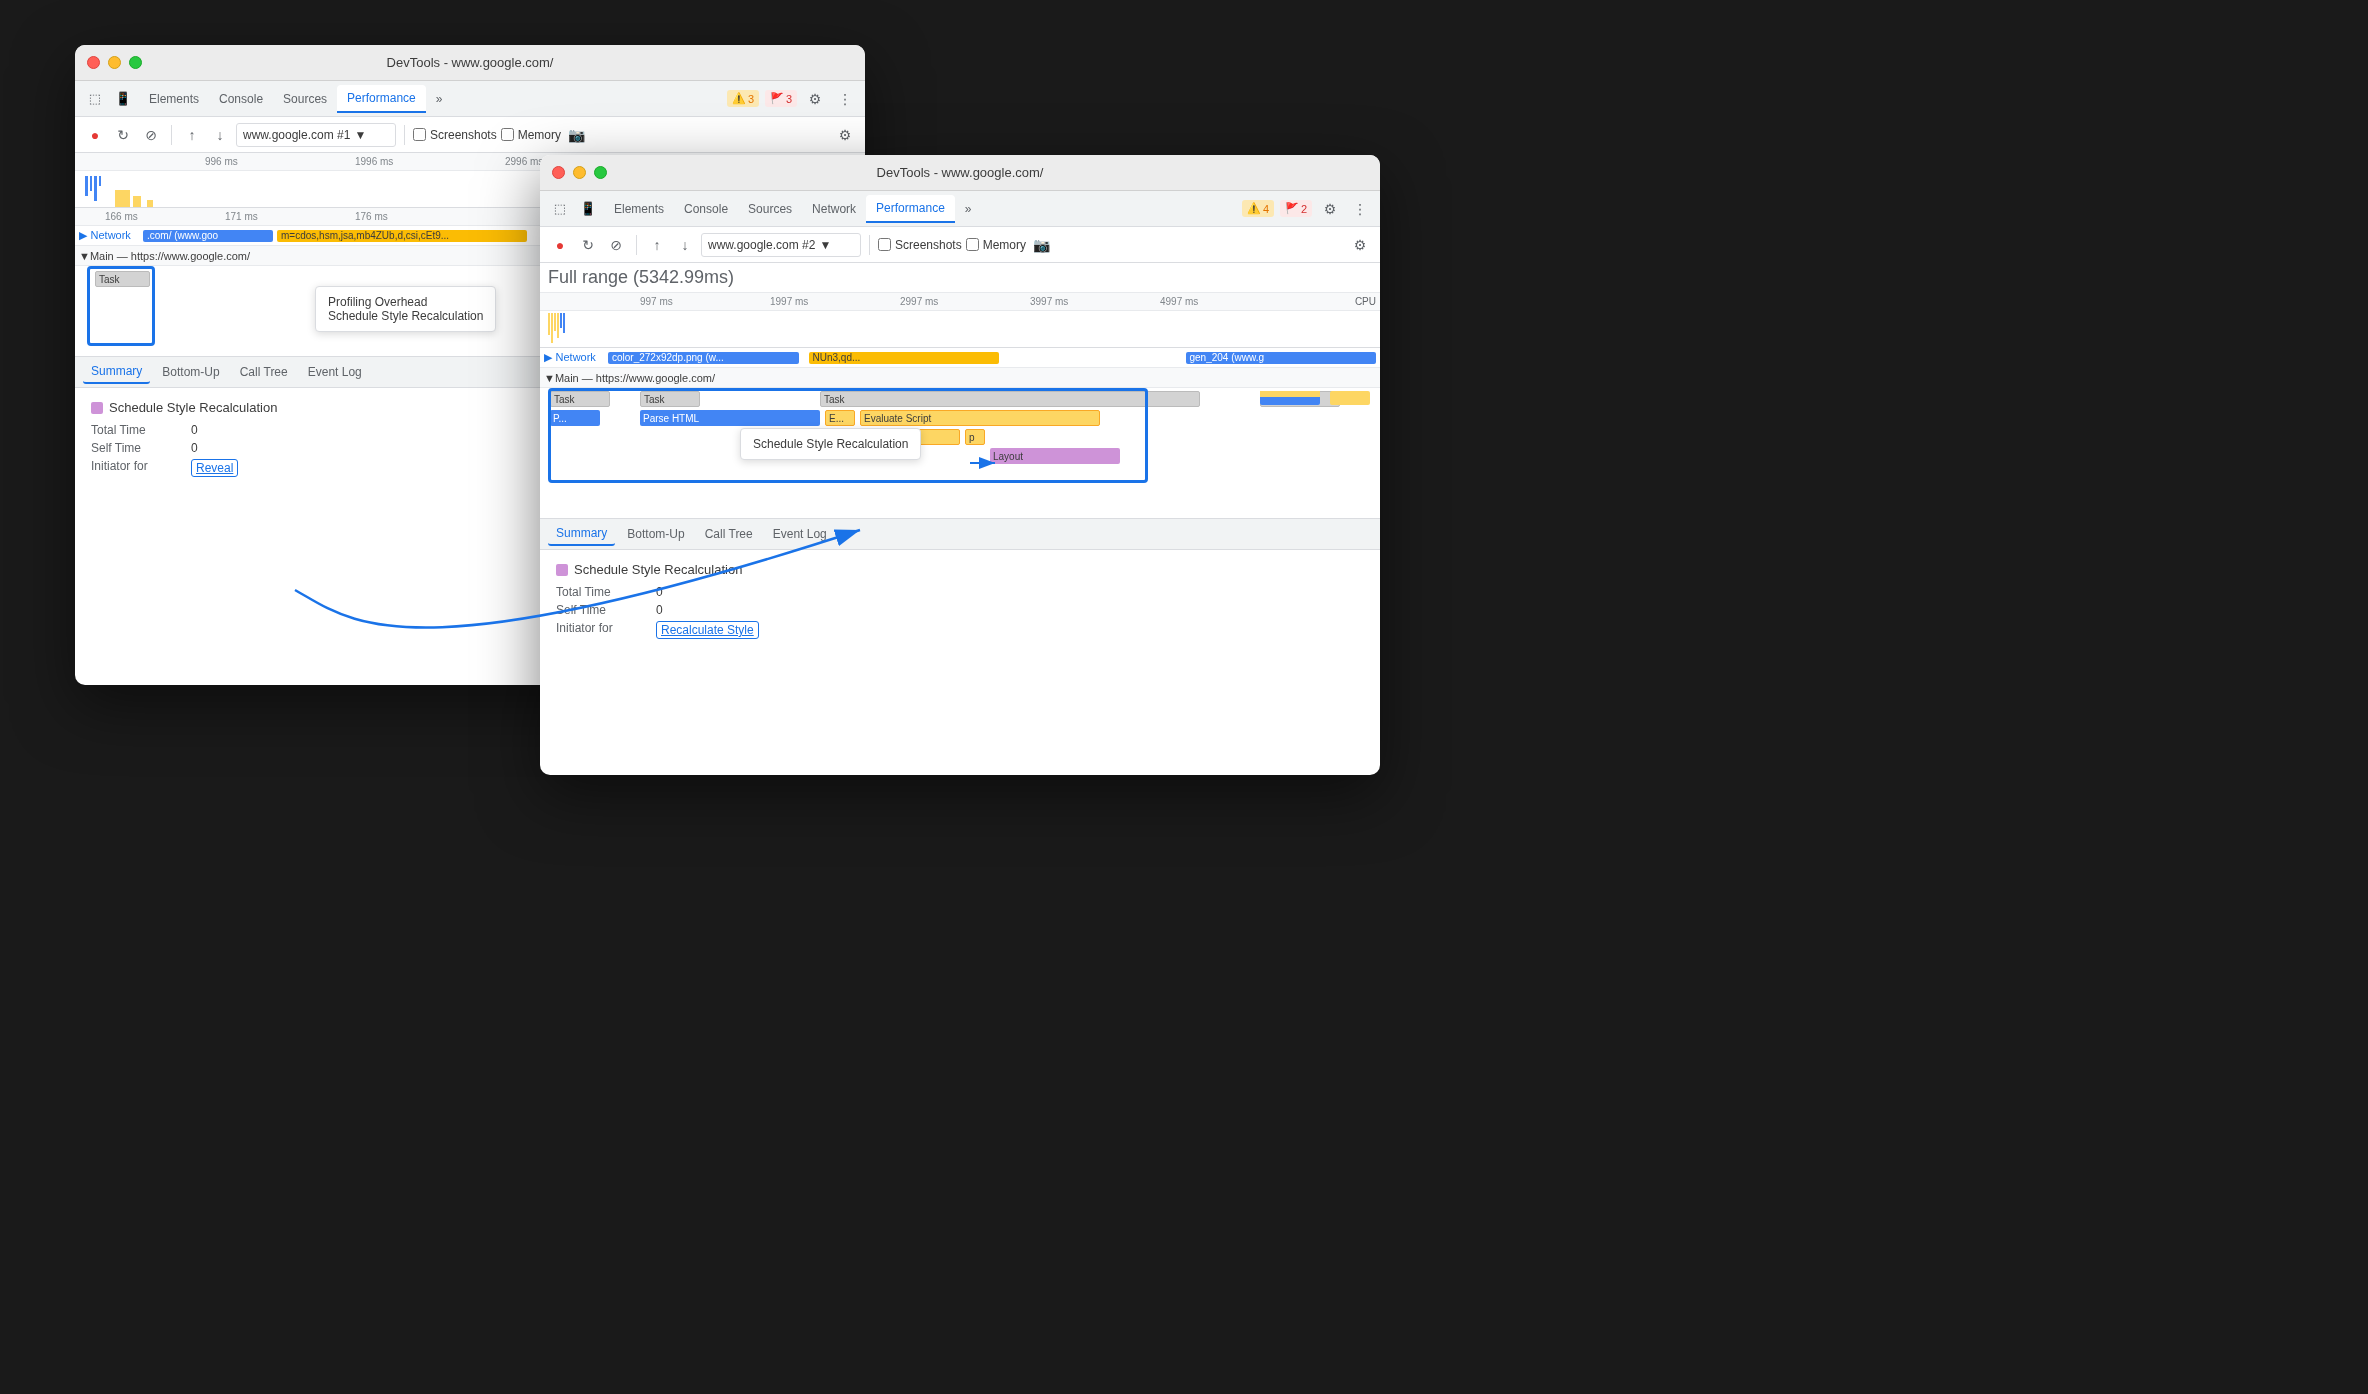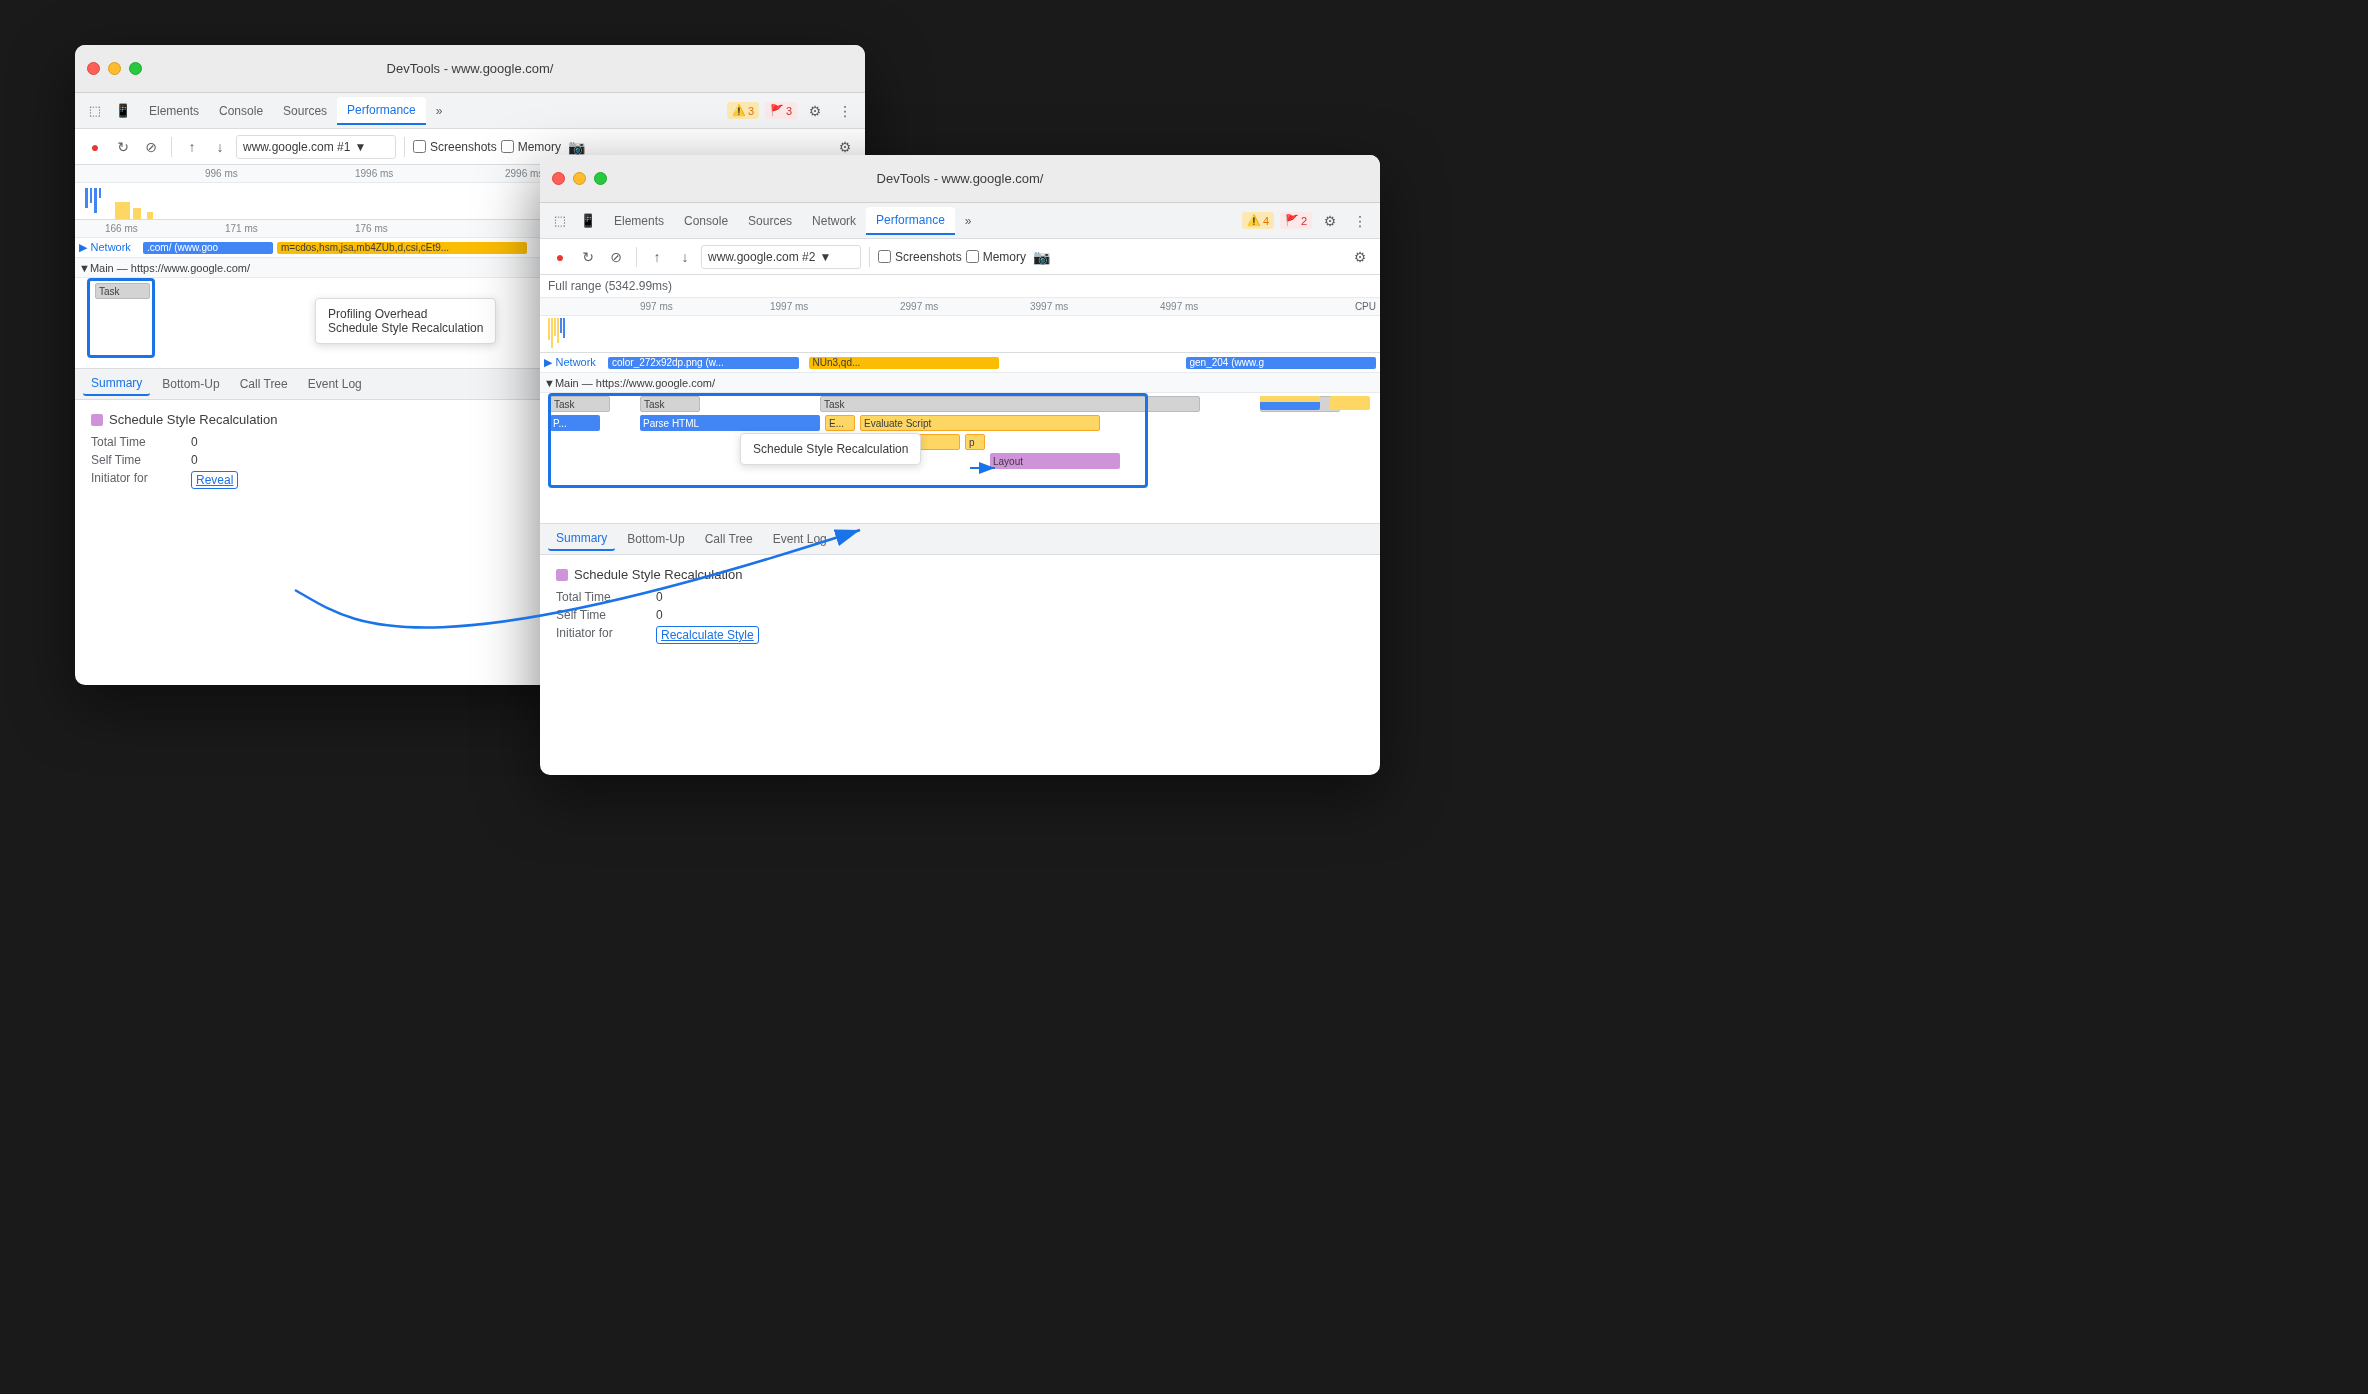--- a/index.html
+++ b/index.html
@@ -34,21 +34,21 @@
     .window-2 {
       left: 540px;
       top: 155px;
       width: 840px;
       height: 620px;
       z-index: 2;
     }
 
     
     .title-bar {
-      height: 48px;
+      height: 36px;
       background: #ececec;
       display: flex;
       align-items: center;
       padding: 0 12px;
       position: relative;
       border-bottom: 1px solid #d0d0d0;
     }
 
     .traffic-lights {
       display: flex;
@@ -353,21 +353,21 @@
     .highlight-box {
       position: absolute;
       border: 3px solid #1a73e8;
       border-radius: 4px;
       pointer-events: none;
       z-index: 5;
     }
 
     
     .full-range-label {
-      font-size: 12px;
+      font-size: 18px;
       color: #5f6368;
       padding: 4px 8px;
       border-bottom: 1px solid #e8eaed;
     }
 
     .warning-badge {
       display: inline-flex;
       align-items: center;
       gap: 2px;
       font-size: 11px;

